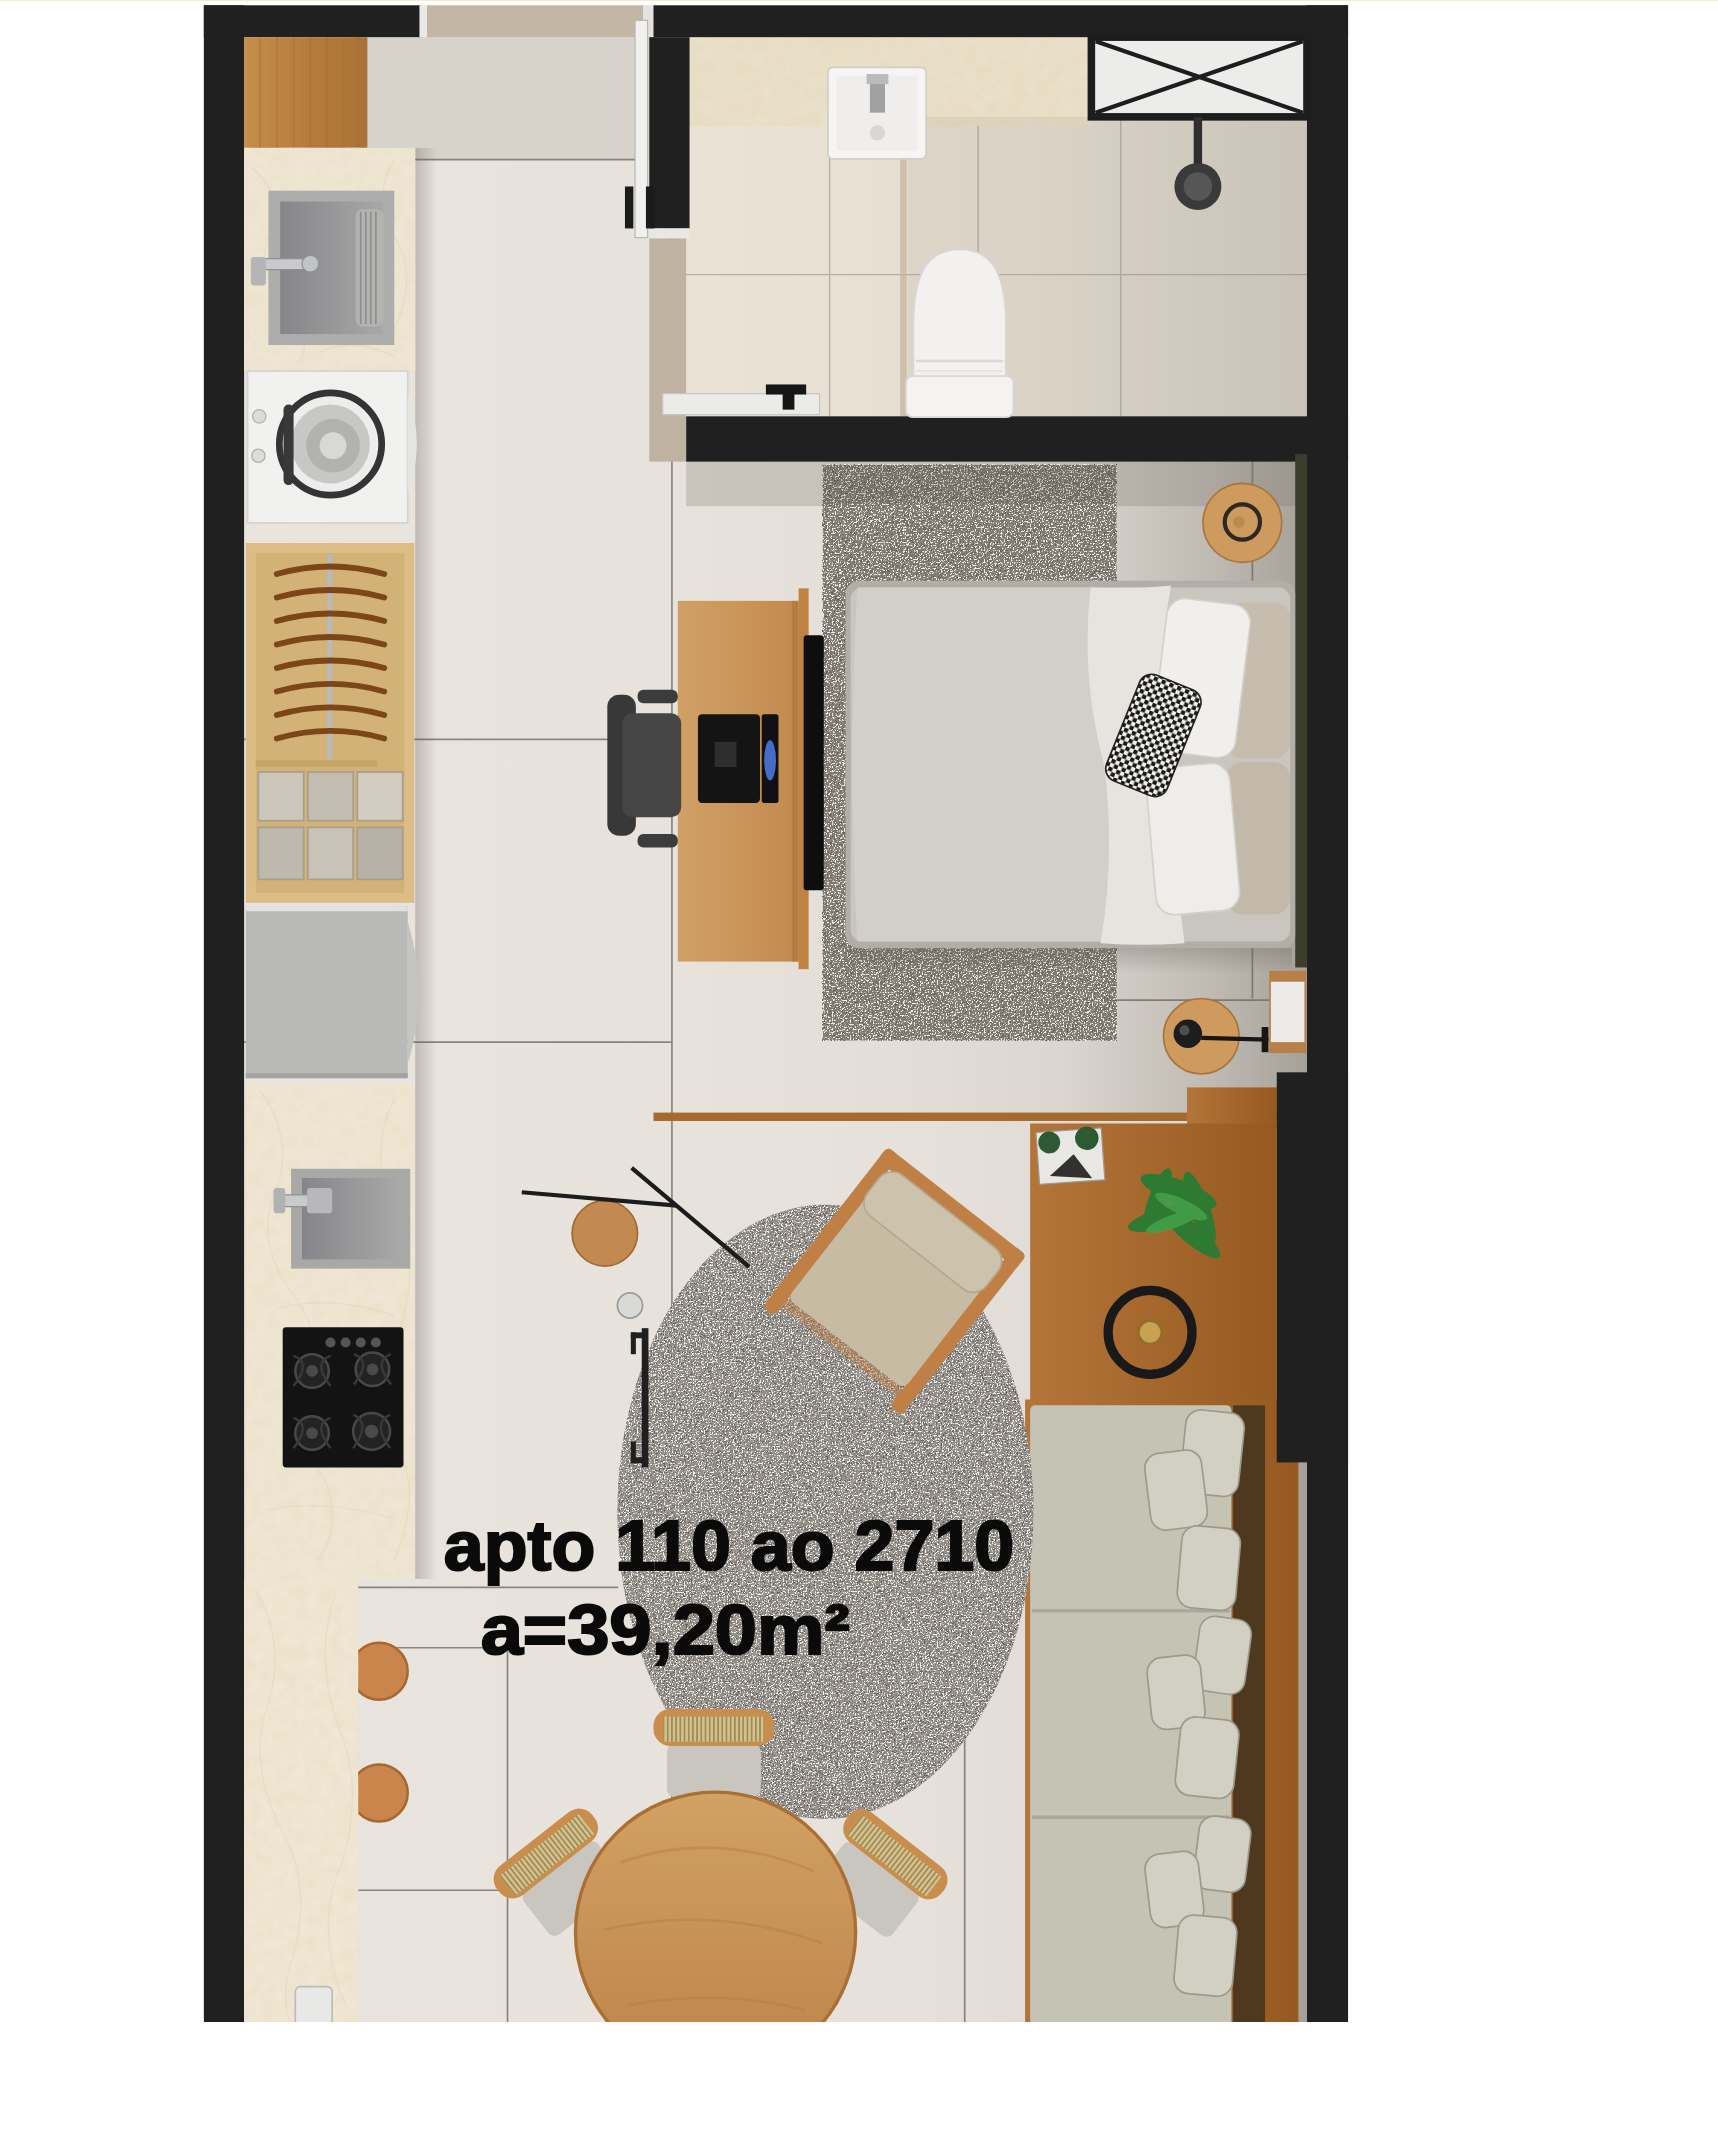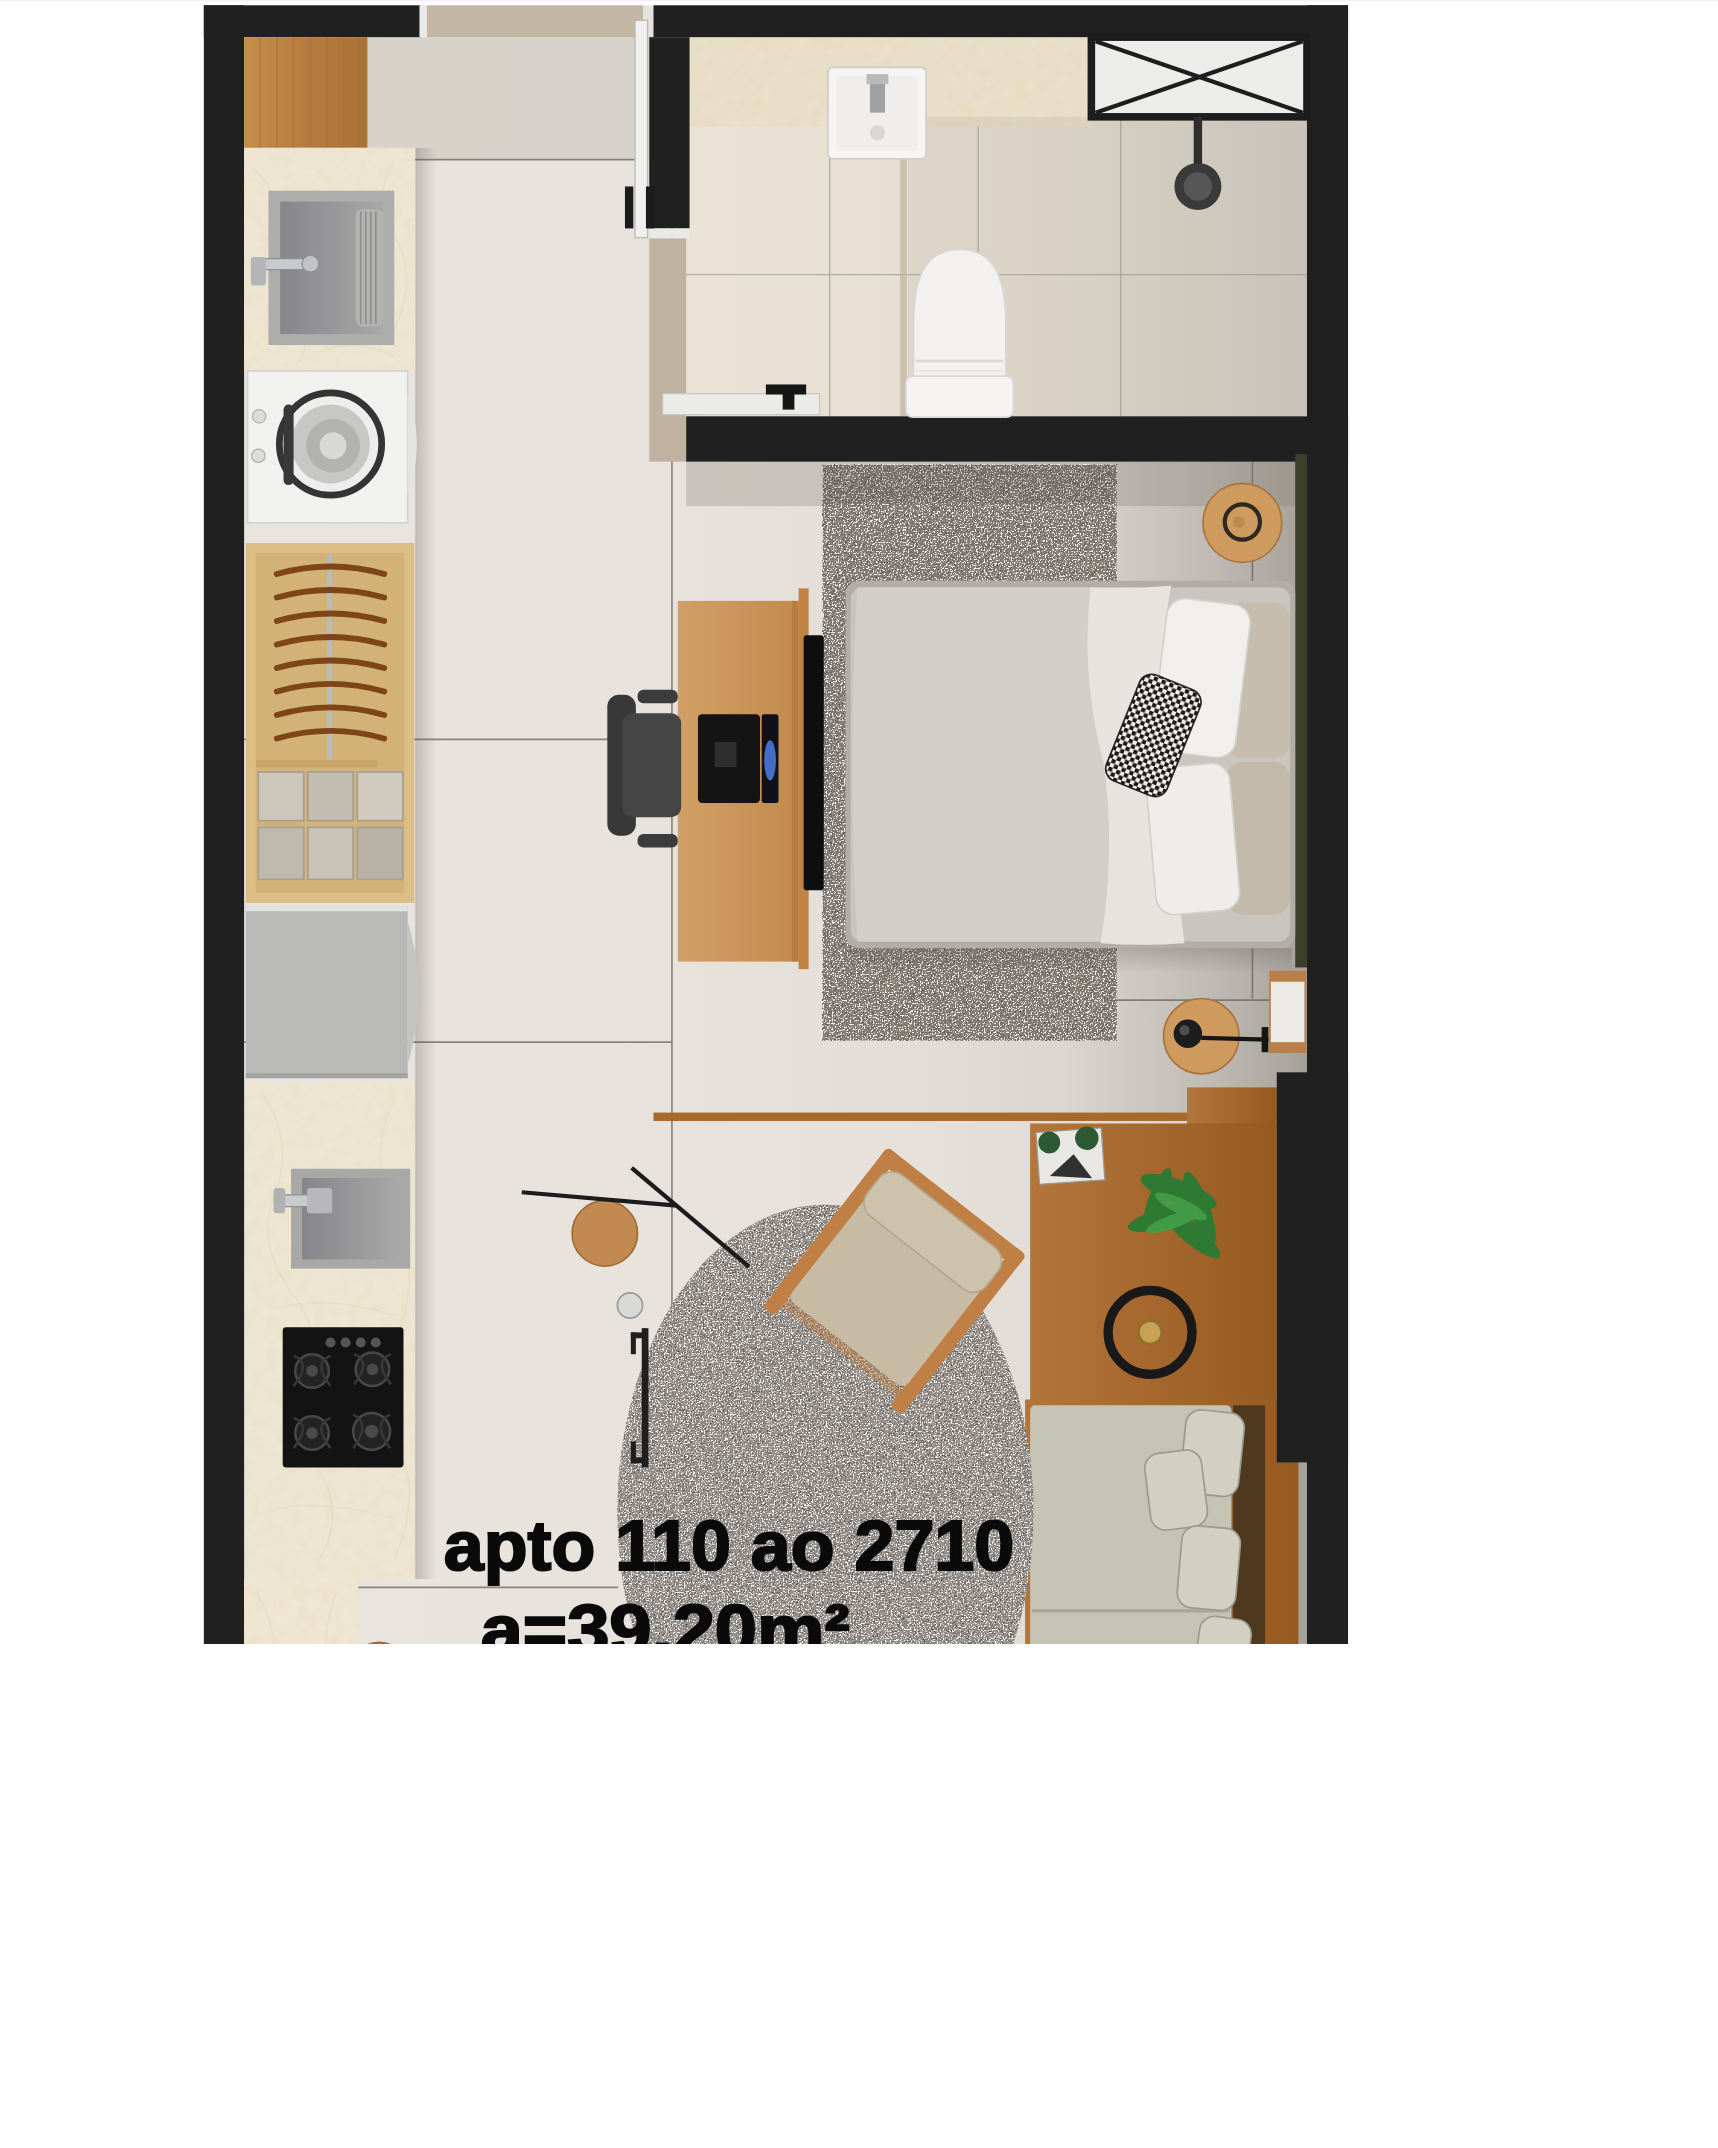--- a/index.html
+++ b/index.html
@@ -1,16 +1,16 @@
 <!DOCTYPE html>
 <html style="font-size:13.4px"><head>
 <meta charset="utf-8">
 <style>
   html,body{margin:0;padding:0;background:#ffffff;}
-  #page{position:relative;width:1718px;height:1644px;background:#f0abfc;overflow:hidden;
+  #page{position:relative;width:1718px;height:2022px;background:#eab308;overflow:hidden;
         font-family:"Liberation Sans", sans-serif;}
   svg{position:absolute;left:0;top:0;}
 </style>
 </head>
 <body>
 <div id="page">
 <svg width="1718" height="2148" viewBox="0 0 2048 2560">
 <defs>
 
   <filter id="speck" x="0%" y="0%" width="100%" height="100%">

